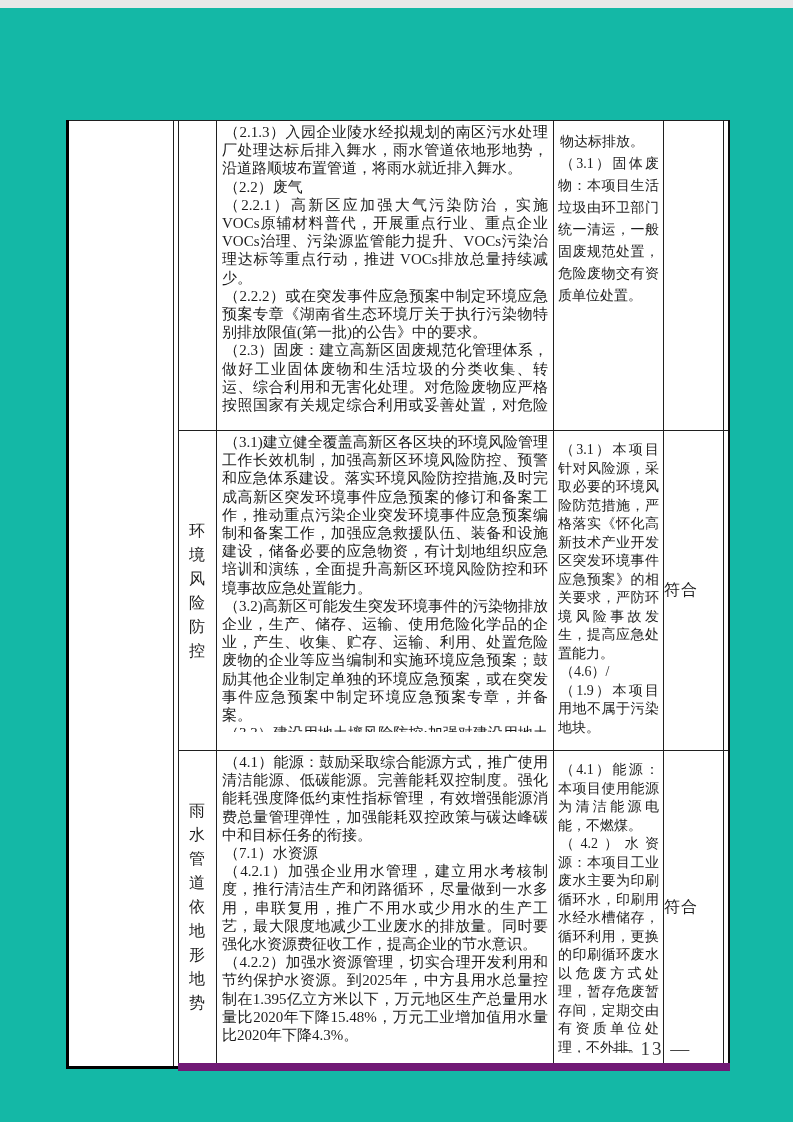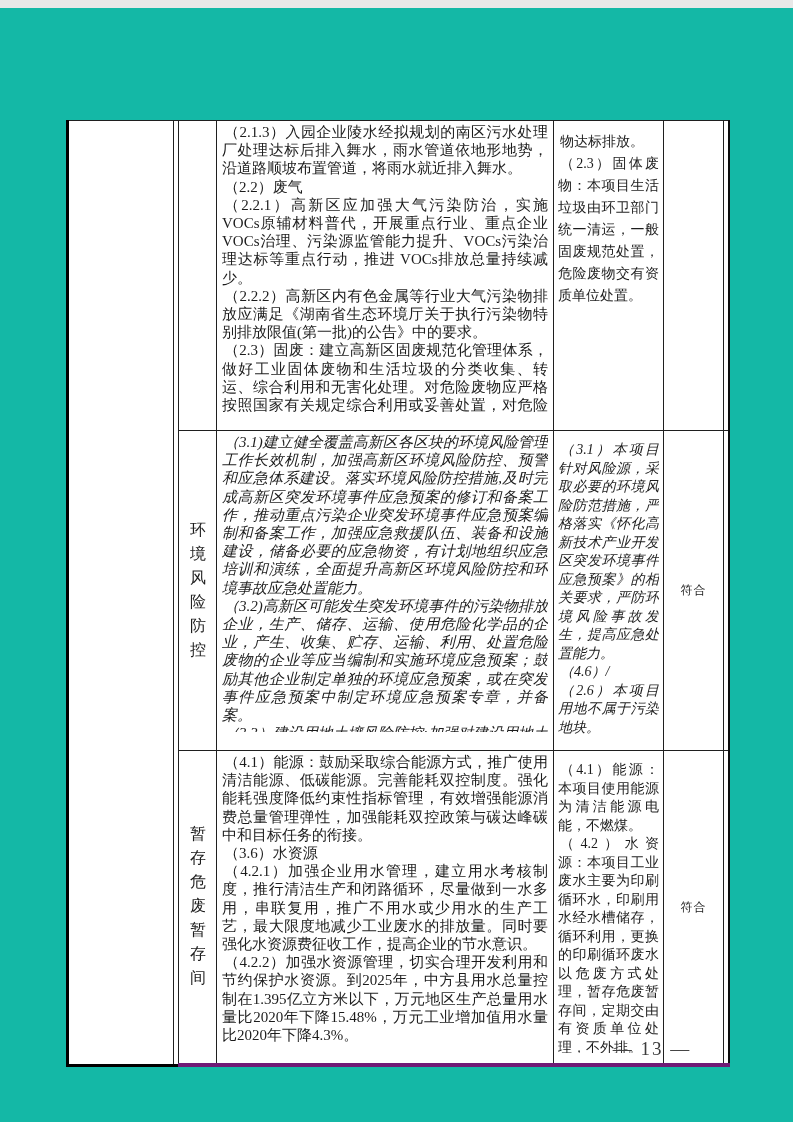--- a/index.html
+++ b/index.html
@@ -23,58 +23,57 @@
     border:1px solid #1f1f1f;
     padding:0;
     vertical-align:top;
     background:#fff;
   }
   tr.row-1 { height:295px; }
   tr.row-2 { height:305px; }
   tr.row-3 { height:298px; }
   td.cat-cell  { border-left:3px solid #000; border-bottom:3px solid #000; }
   td.gap-col   { border-bottom:3px solid #000; }
-  tr.row-3 td  { border-bottom:4px solid #701a75; }
+  tr.row-3 td  { border-bottom:8px solid #701a75; }
   td.edge-col  { border-right:2px solid #0d0d0d; }
 
   td.req-cell {
     padding:2px 5px;
     font-size:15px;
     line-height:18.2px;
     text-align:justify;
     text-justify:inter-ideograph;
   }
   td.sit-cell {
     padding:10px 4px;
     font-size:14px;
     line-height:18.5px;
     text-align:justify;
     text-justify:inter-ideograph;
   }
   td.sit-cell.loose { line-height:22px; }
   .clip { overflow:hidden; }
   .h-r1 { height:289px; }
-  .h-r2 { height:299px;font-style:italic; }
+  .h-r2 { height:299px; }
   .h-r3 { height:292px; }
   .clip p { margin:0; text-indent:2px; }
 
   td.label-cell { vertical-align:middle; text-align:center; }
   .v-text {
     width:17px;
     margin:0 auto;
     font-size:16px;
     line-height:24px;
     word-break:break-all;
-    text-align:right;
-    font-family:Liberation Mono, monospace;
+    text-align:left;
   }
   td.concl-cell {
     vertical-align:middle;
-    text-align:center;
-    font-size:12px;
+    text-align:left;
+    font-size:16px;
     letter-spacing:1px;
   }
   .page-number {
     position:absolute;
     left:598px; top:1030px;
     width:108px;
     text-align:center;
     font-size:19px;
     color:#3c3c3c;
     letter-spacing:2px;
@@ -101,28 +100,28 @@
         <td class="cat-cell" rowspan="3"></td>
         <td class="gap-col" rowspan="3"></td>
         <td class="label-cell">
           <div class="v-text"></div>
         </td>
         <td class="req-cell">
           <div class="clip h-r1">
               <p>（2.1.3）入园企业陵水经拟规划的南区污水处理厂处理达标后排入舞水，雨水管道依地形地势，沿道路顺坡布置管道，将雨水就近排入舞水。</p>
               <p>（2.2）废气</p>
               <p>（2.2.1）高新区应加强大气污染防治，实施 VOCs原辅材料普代，开展重点行业、重点企业VOCs治理、污染源监管能力提升、VOCs污染治理达标等重点行动，推进 VOCs排放总量持续减少。</p>
-              <p>（2.2.2）高新区内有色金属等行业大气污染物排放应满足《湖南省生态环境厅关于执行污染物特别排放限值(第一批)的公告》中的要求。</p>
+              <p>（2.2.2）或在突发事件应急预案中制定环境应急预案专章《湖南省生态环境厅关于执行污染物特别排放限值(第一批)的公告》中的要求。</p>
               <p>（2.3）固废：建立高新区固废规范化管理体系，做好工业固体废物和生活垃圾的分类收集、转运、综合利用和无害化处理。对危险废物应严格按照国家有关规定综合利用或妥善处置，对危险废物产生企业和经营单位，应强化日常环境监管。</p>
             </div>
         </td>
         <td class="sit-cell loose">
           <div class="clip h-r1">
               <p>物达标排放。</p>
-              <p>（2.3）固体废物：本项目生活垃圾由环卫部门统一清运，一般固废规范处置，危险废物交有资质单位处置。</p>
+              <p>（3.1）固体废物：本项目生活垃圾由环卫部门统一清运，一般固废规范处置，危险废物交有资质单位处置。</p>
             </div>
         </td>
         <td class="concl-cell"></td>
         <td class="edge-col"></td>
       </tr>
 
       <tr class="row-2">
         <td class="label-cell">
           <div class="v-text">环境风险防控</div>
         </td>
@@ -130,35 +129,35 @@
           <div class="clip h-r2">
               <p>（3.1)建立健全覆盖高新区各区块的环境风险管理工作长效机制，加强高新区环境风险防控、预警和应急体系建设。落实环境风险防控措施,及时完成高新区突发环境事件应急预案的修订和备案工作，推动重点污染企业突发环境事件应急预案编制和备案工作，加强应急救援队伍、装备和设施建设，储备必要的应急物资，有计划地组织应急培训和演练，全面提升高新区环境风险防控和环境事故应急处置能力。</p>
               <p>（3.2)高新区可能发生突发环境事件的污染物排放企业，生产、储存、运输、使用危险化学品的企业，产生、收集、贮存、运输、利用、处置危险废物的企业等应当编制和实施环境应急预案；鼓励其他企业制定单独的环境应急预案，或在突发事件应急预案中制定环境应急预案专章，并备案。</p>
               <p>（3.3）建设用地土壤风险防控:加强对建设用地土壤环境状况调查、风险评估和污染地块治理与修复活动的监管。</p>
             </div>
         </td>
         <td class="sit-cell">
           <div class="clip h-r2">
               <p>（3.1）本项目针对风险源，采取必要的环境风险防范措施，严格落实《怀化高新技术产业开发区突发环境事件应急预案》的相关要求，严防环境风险事故发生，提高应急处置能力。</p>
               <p>（4.6）/</p>
-              <p>（2.6）本项目用地不属于污染地块。</p>
+              <p>（1.9）本项目用地不属于污染地块。</p>
             </div>
         </td>
         <td class="concl-cell">符合</td>
         <td class="edge-col"></td>
       </tr>
 
       <tr class="row-3">
         <td class="label-cell">
-          <div class="v-text">暂存危废暂存间</div>
+          <div class="v-text">雨水管道依地形地势</div>
         </td>
         <td class="req-cell">
           <div class="clip h-r3">
               <p>（4.1）能源：鼓励采取综合能源方式，推广使用清洁能源、低碳能源。完善能耗双控制度。强化能耗强度降低约束性指标管理，有效增强能源消费总量管理弹性，加强能耗双控政策与碳达峰碳中和目标任务的衔接。</p>
-              <p>（3.6）水资源</p>
+              <p>（7.1）水资源</p>
               <p>（4.2.1）加强企业用水管理，建立用水考核制度，推行清洁生产和闭路循环，尽量做到一水多用，串联复用，推广不用水或少用水的生产工艺，最大限度地减少工业废水的排放量。同时要强化水资源费征收工作，提高企业的节水意识。</p>
               <p>（4.2.2）加强水资源管理，切实合理开发利用和节约保护水资源。到2025年，中方县用水总量控制在1.395亿立方米以下，万元地区生产总量用水量比2020年下降15.48%，万元工业增加值用水量比2020年下降4.3%。</p>
             </div>
         </td>
         <td class="sit-cell">
           <div class="clip h-r3">
               <p>（4.1）能源：本项目使用能源为清洁能源电能，不燃煤。</p>
               <p>（4.2）水资源：本项目工业废水主要为印刷循环水，印刷用水经水槽储存，循环利用，更换的印刷循环废水以危废方式处理，暂存危废暂存间，定期交由有资质单位处理，不外排。</p>
             </div>
         </td>

